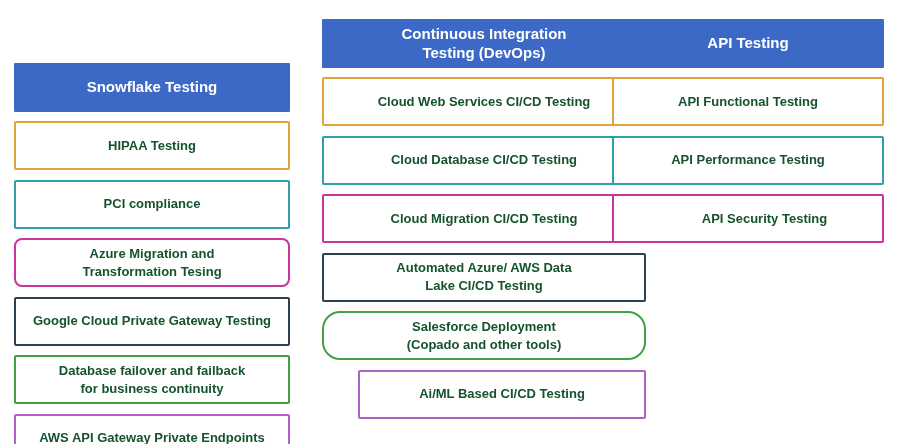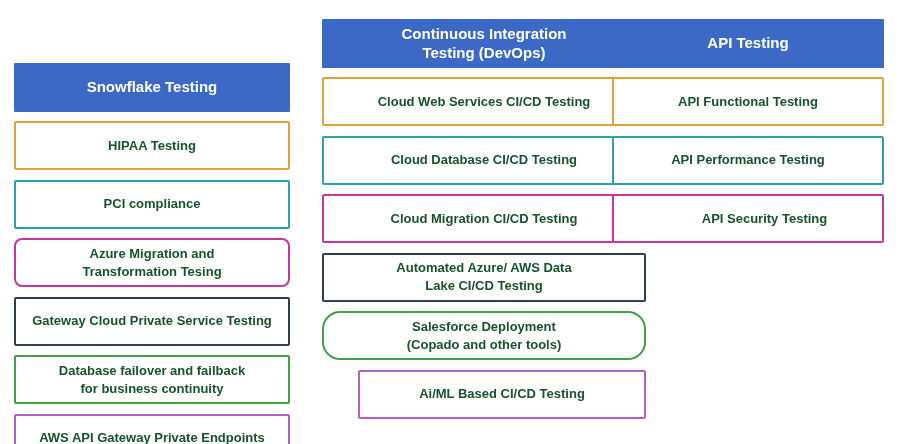--- a/index.html
+++ b/index.html
@@ -62,21 +62,21 @@
 <body style="background: rgb(255, 255, 255);">
 
 <div id="canvas">
 
   <div class="col" id="col-1">
     <div class="header" style="background: rgb(60, 105, 197); margin-top: 44px;">Snowflake Testing</div>
     <div class="box" style="border-color: rgb(224, 163, 60);">HIPAA Testing</div>
     <div class="box" style="border-color: rgb(45, 160, 172);">PCI compliance</div>
     <div class="box" style="border-color: rgb(201, 53, 157); border-radius: 8px;">Azure Migration and
 Transformation Tesing</div>
-    <div class="box" style="border-color: rgb(47, 65, 80);">Gateway Cloud Private Service Testing</div>
+    <div class="box" style="border-color: rgb(47, 65, 80);">Google Cloud Private Gateway Testing</div>
     <div class="box" style="border-color: rgb(67, 160, 71);">Database failover and failback
 for business continuity</div>
     <div class="box" style="border-color: rgb(177, 97, 198);">AWS API Gateway Private Endpoints</div>
   </div>
 
   <div class="col" id="col-2">
     <div class="header" style="background: rgb(60, 105, 197);">Continuous Integration
 Testing (DevOps)</div>
     <div class="box" style="border-color: rgb(224, 163, 60);">Cloud Web Services CI/CD Testing</div>
     <div class="box" style="border-color: rgb(45, 160, 172);">Cloud Database CI/CD Testing</div>

